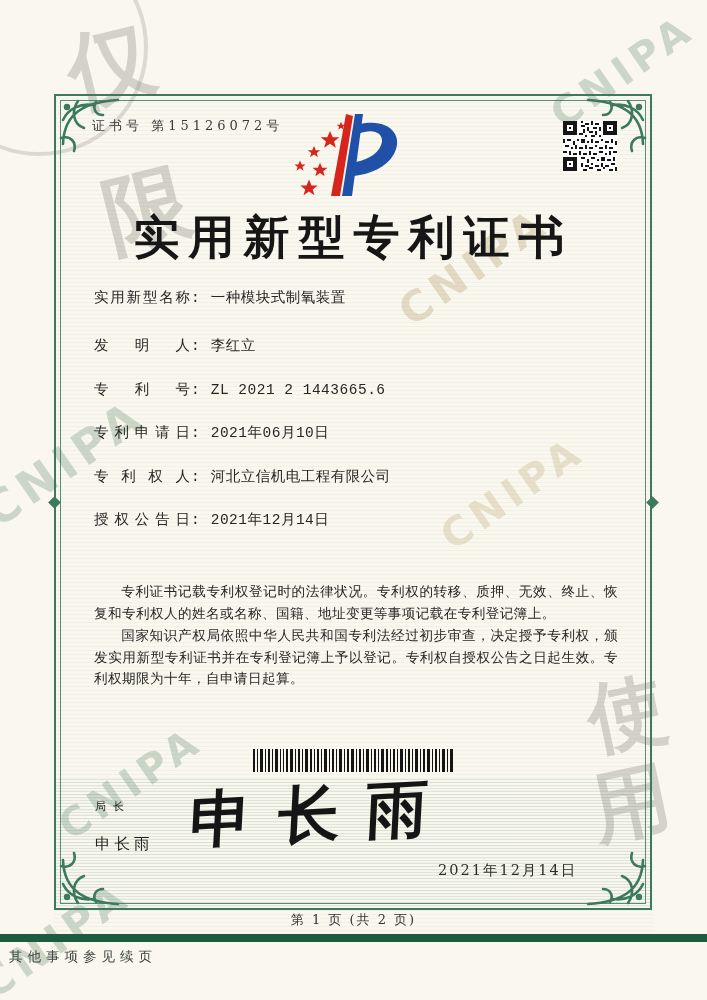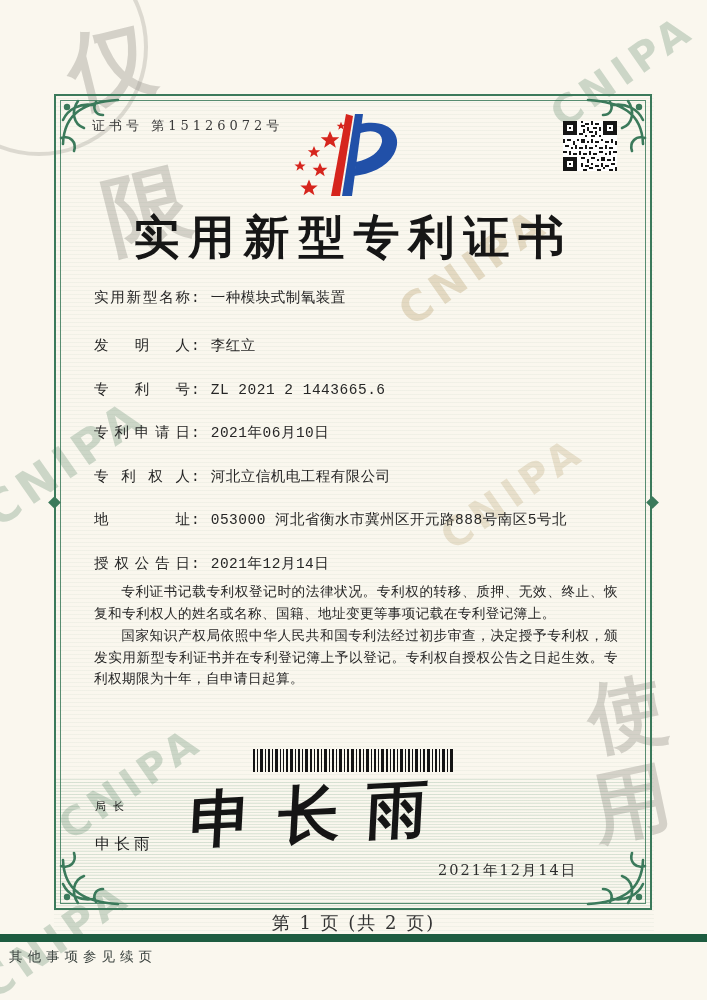--- a/index.html
+++ b/index.html
@@ -76,21 +76,21 @@
   .signer-name{position:absolute;left:95px;top:834px;font-size:15.5px;letter-spacing:4px;color:#222;}
   .signature{
     position:absolute;left:190px;top:772px;font-size:62px;font-weight:bold;
     letter-spacing:26px;color:#151515;transform:rotate(-3deg) skewX(-6deg);
     font-family:"DejaVu Serif","Liberation Serif",serif;
   }
   .issue-date{position:absolute;left:438px;top:861px;font-size:14.5px;letter-spacing:2px;color:#2d2d2d;}
 
   
   .page-note{position:absolute;left:0;top:911px;width:707px;text-align:center;
-             font-size:18px;letter-spacing:2px;color:#333;}
+             font-size:13px;letter-spacing:2px;color:#333;}
   .green-bar{position:absolute;left:0;top:934px;width:707px;height:8px;background:#1d5c40;}
   .footer-note{position:absolute;left:0;top:948px;width:615px;text-align:left;
                font-size:13.5px;letter-spacing:5px;color:#3c4440;padding-left:9px;}
 </style>
 </head>
 <body>
 
 <div class="page">
 
   <div class="wm-circle" style="left:-70px;top:-62px;width:210px;height:210px;"></div>
@@ -247,23 +247,20 @@
     <div class="frow">
       <span class="flabel">专利号</span><span class="fcolon">:</span><span class="fvalue">ZL 2021 2 1443665.6</span>
     </div>
     <div class="frow">
       <span class="flabel">专利申请日</span><span class="fcolon">:</span><span class="fvalue">2021年06月10日</span>
     </div>
     <div class="frow">
       <span class="flabel">专利权人</span><span class="fcolon">:</span><span class="fvalue">河北立信机电工程有限公司</span>
     </div>
     <div class="frow">
-      <span class="flabel">地址</span><span class="fcolon">:</span><span class="fvalue">053000 河北省衡水市冀州区开元路888号南区5号北</span>
-    </div>
-    <div class="frow">
       <span class="flabel">授权公告日</span><span class="fcolon">:</span><span class="fvalue">2021年12月14日</span>
     </div>
   </div>
 
   <div class="paras">
     <p>专利证书记载专利权登记时的法律状况。专利权的转移、质押、无效、终止、恢复和专利权人的姓名或名称、国籍、地址变更等事项记载在专利登记簿上。</p>
     <p>国家知识产权局依照中华人民共和国专利法经过初步审查，决定授予专利权，颁发实用新型专利证书并在专利登记簿上予以登记。专利权自授权公告之日起生效。专利权期限为十年，自申请日起算。</p>
   </div>
 
   <svg class="barcode" width="200" height="23" viewBox="0 0 200 23" shape-rendering="crispEdges">

